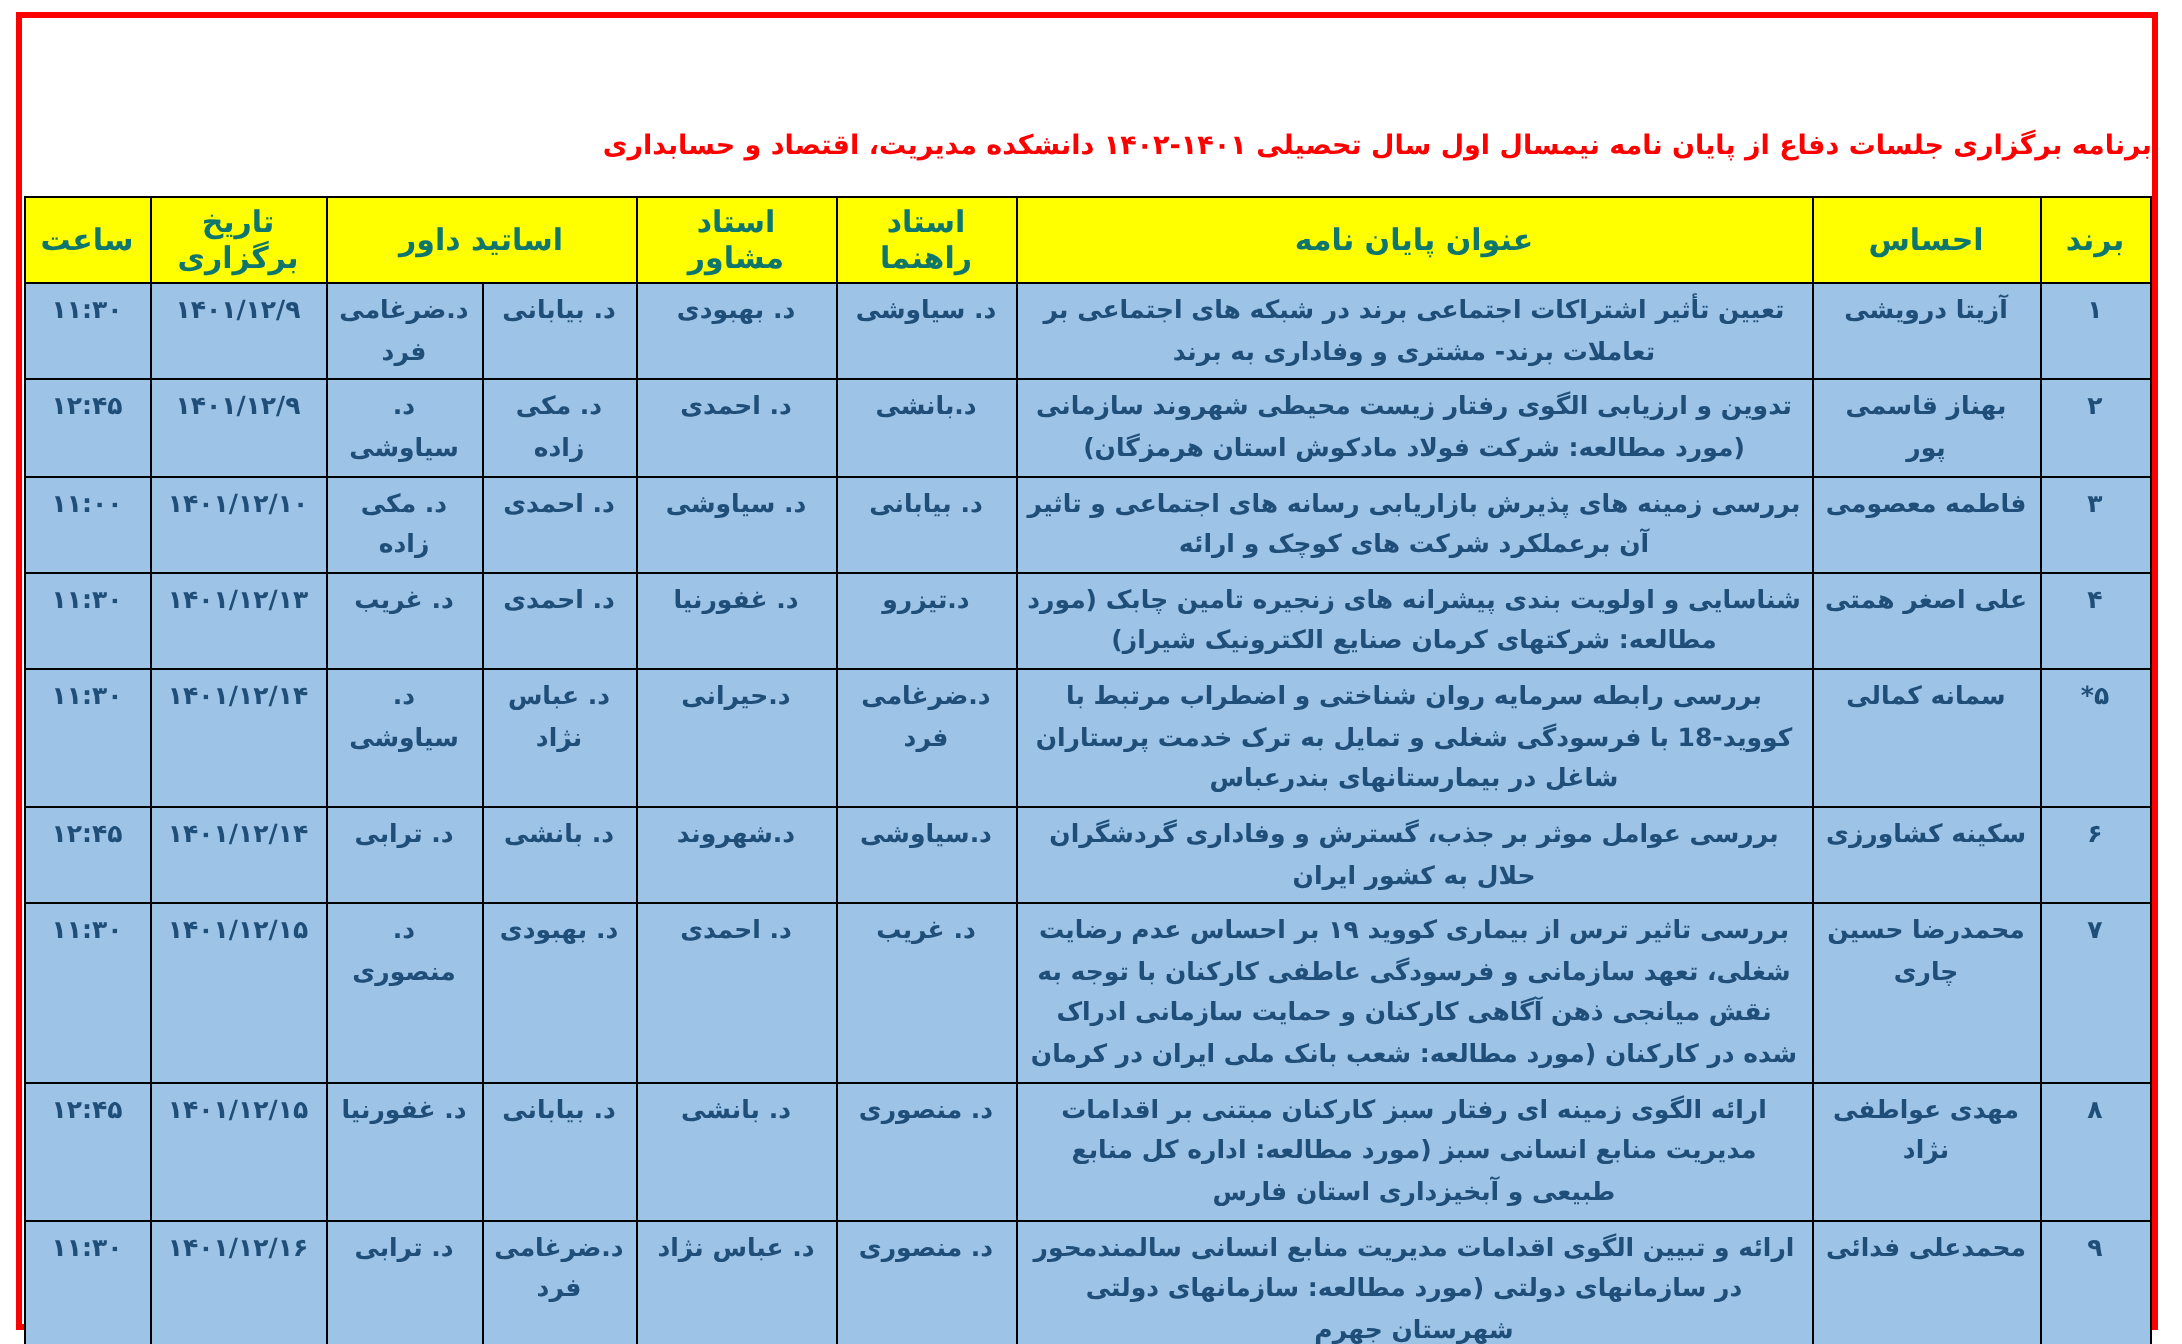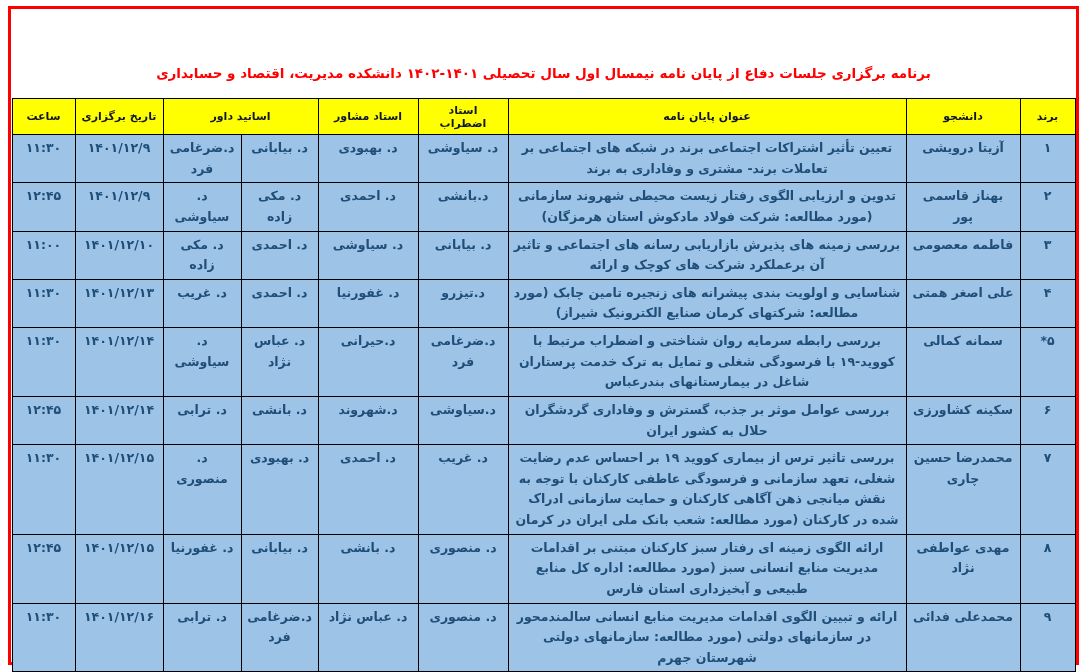--- a/index.html
+++ b/index.html
@@ -5,34 +5,34 @@
   html,body{margin:0;padding:0;}
   body{
     width:1091px;height:672px;background:#ffffff;position:relative;
     font-family:"DejaVu Sans", sans-serif;direction:rtl;overflow:hidden;
   }
   .frame{
     position:absolute;left:8px;top:6px;width:1065px;height:653px;
     border:3px solid #ff0000;background:#ffffff;
   }
   .title{
-    margin-top:56px;text-align:center;color:#ff0000;font-weight:bold;
+    margin-top:56px;color:#ff0000;font-weight:bold;
     font-size:13.5px;
   }
   table.schedule{
     border-collapse:collapse;table-layout:fixed;width:1063px;
     margin:17px auto 0 auto;font-weight:bold;
   }
   table.schedule th, table.schedule td{
     border:1px solid #000000;padding:3px 5px;text-align:center;
     vertical-align:top;overflow:hidden;
   }
   thead tr{height:36px;}
   table.schedule th{
-    background:#ffff00;color:#0f172a;font-size:11px;vertical-align:middle;margin-left:12px;
+    background:#ffff00;color:#0f766e;font-size:15px;vertical-align:middle;margin-left:12px;
   }
   table.schedule td{
     background:#9dc3e6;color:#1f4e79;font-size:12.5px;line-height:1.65;
   }
   td.col-row_no{background:#ffff00;color:#ff0000;}
   tbody tr:nth-child(1){height:48px;}
   tbody tr:nth-child(2){height:46px;}
   tbody tr:nth-child(3){height:47px;}
   tbody tr:nth-child(4){height:47px;}
   tbody tr:nth-child(5){height:48px;}
@@ -56,23 +56,23 @@
       <col style="width:90px">
       <col style="width:100px">
       <col style="width:77px">
       <col style="width:78px">
       <col style="width:88px">
       <col style="width:63px">
     </colgroup>
     <thead>
       <tr>
         <th>برند</th>
-        <th>دانشجو</th>
+        <th>احساس</th>
         <th>عنوان پایان نامه</th>
-        <th>استاد اضطراب</th>
+        <th>استاد راهنما</th>
         <th>استاد مشاور</th>
         <th colspan="2">اساتید داور</th>
         <th>تاریخ برگزاری</th>
         <th>ساعت</th>
       </tr>
     </thead>
     <tbody>
         <tr>
           <td class="col-row_no">۱</td>
           <td class="col-student">آزیتا درویشی</td>
@@ -113,21 +113,21 @@
           <td class="col-supervisor">د.تیزرو</td>
           <td class="col-advisor">د. غفورنیا</td>
           <td class="col-referee1">د. احمدی</td>
           <td class="col-referee2">د. غریب</td>
           <td class="col-date">۱۴۰۱/۱۲/۱۳</td>
           <td class="col-time">۱۱:۳۰</td>
         </tr>
         <tr>
           <td class="col-row_no">۵*</td>
           <td class="col-student">سمانه کمالی</td>
-          <td class="col-thesis_title">بررسی رابطه سرمایه روان شناختی و اضطراب مرتبط با کووید-۱۹ با فرسودگی شغلی و تمایل به ترک خدمت پرستاران شاغل در بیمارستانهای بندرعباس</td>
+          <td class="col-thesis_title">بررسی رابطه سرمایه روان شناختی و اضطراب مرتبط با کووید-18 با فرسودگی شغلی و تمایل به ترک خدمت پرستاران شاغل در بیمارستانهای بندرعباس</td>
           <td class="col-supervisor">د.ضرغامی فرد</td>
           <td class="col-advisor">د.حیرانی</td>
           <td class="col-referee1">د. عباس نژاد</td>
           <td class="col-referee2">د. سیاوشی</td>
           <td class="col-date">۱۴۰۱/۱۲/۱۴</td>
           <td class="col-time">۱۱:۳۰</td>
         </tr>
         <tr>
           <td class="col-row_no">۶</td>
           <td class="col-student">سکینه کشاورزی</td>

